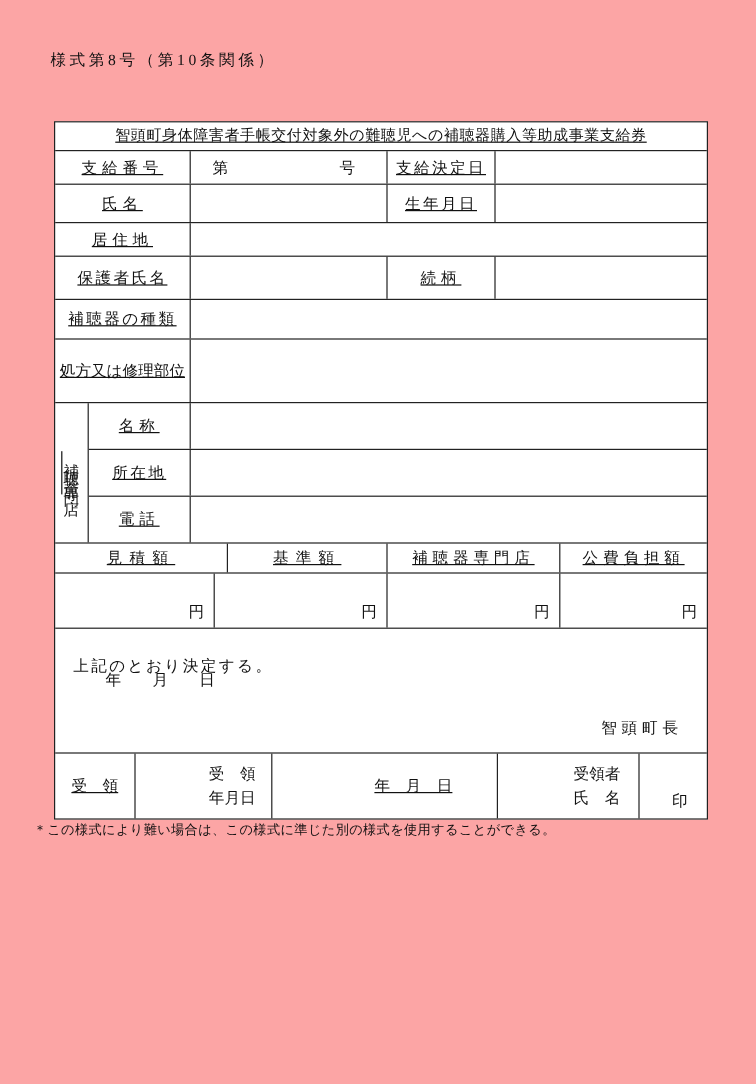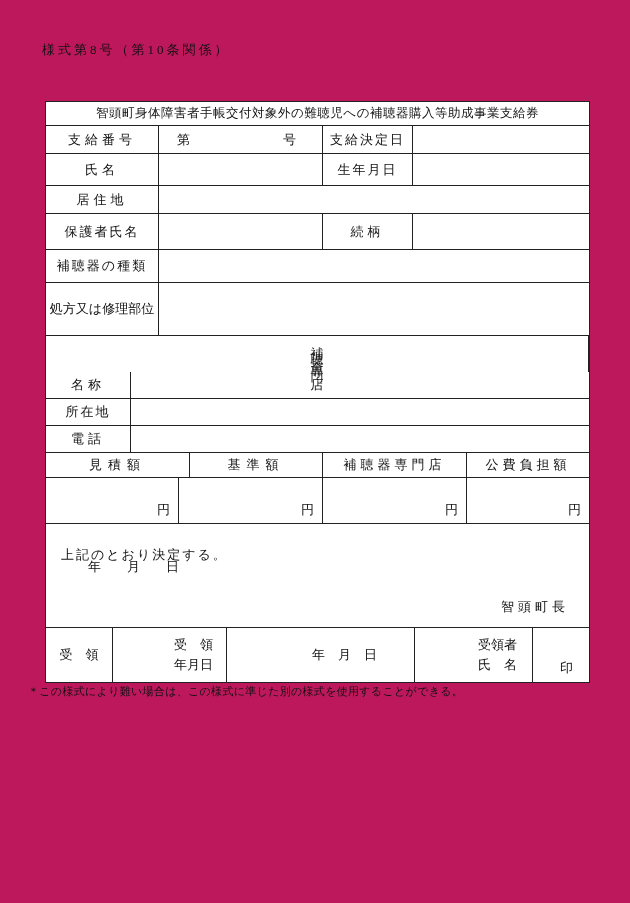--- a/index.html
+++ b/index.html
@@ -4,46 +4,46 @@
 <style>
   * { margin: 0; padding: 0; box-sizing: border-box; }
   html, body { background: #ffffff; }
   body {
     width: 630px; height: 903px;
     position: relative;
     font-family: "Liberation Serif", "DejaVu Serif", serif;
     color: #111111;
     font-size: 13px;
   }
-  .page { position: absolute; inset: 0; background: #be185d; }
+  .page { position: absolute; inset: 0; background: #fca5a5; }
 
   .form-number {
     position: absolute; left: 42px; top: 41px;
     font-size: 13px; letter-spacing: 3px; white-space: nowrap;
   }
 
   .form-table {
     position: absolute; left: 45px; top: 101px; width: 545px;
     border: 1px solid #222222; background: #ffffff;
   }
   .row { display: flex; border-bottom: 1px solid #222222; }
   .row:last-child { border-bottom: none; gap: 48px; }
   .cell { border-right: 1px solid #222222; position: relative; }
   .cell:last-child { border-right: none; }
-  .center { display: flex; align-items: center; justify-content: center; text-align: left; }
+  .center { display: flex; align-items: center; justify-content: center; text-align: left; text-decoration: underline; }
 
   
   .h-title { height: 24px; }
   .h-r1 { height: 28px; }
   .h-r2 { height: 32px; }
   .h-r3 { height: 28px; }
   .h-r4 { height: 36px; }
   .h-r5 { height: 33px; }
   .h-r6 { height: 53px; }
-  .h-store { height: 117px; flex-direction: column; }
+  .h-store { height: 117px; }
   .h-mh { height: 25px; }
   .h-mv { height: 46px; }
   .h-dec { height: 104px; }
   .h-rec { height: 54px; }
 
   
   .w113 { flex: 0 0 113px; }
   .w164 { flex: 0 0 164px; }
   .w90  { flex: 0 0 90px; }
   .w28  { flex: 0 0 28px; }

